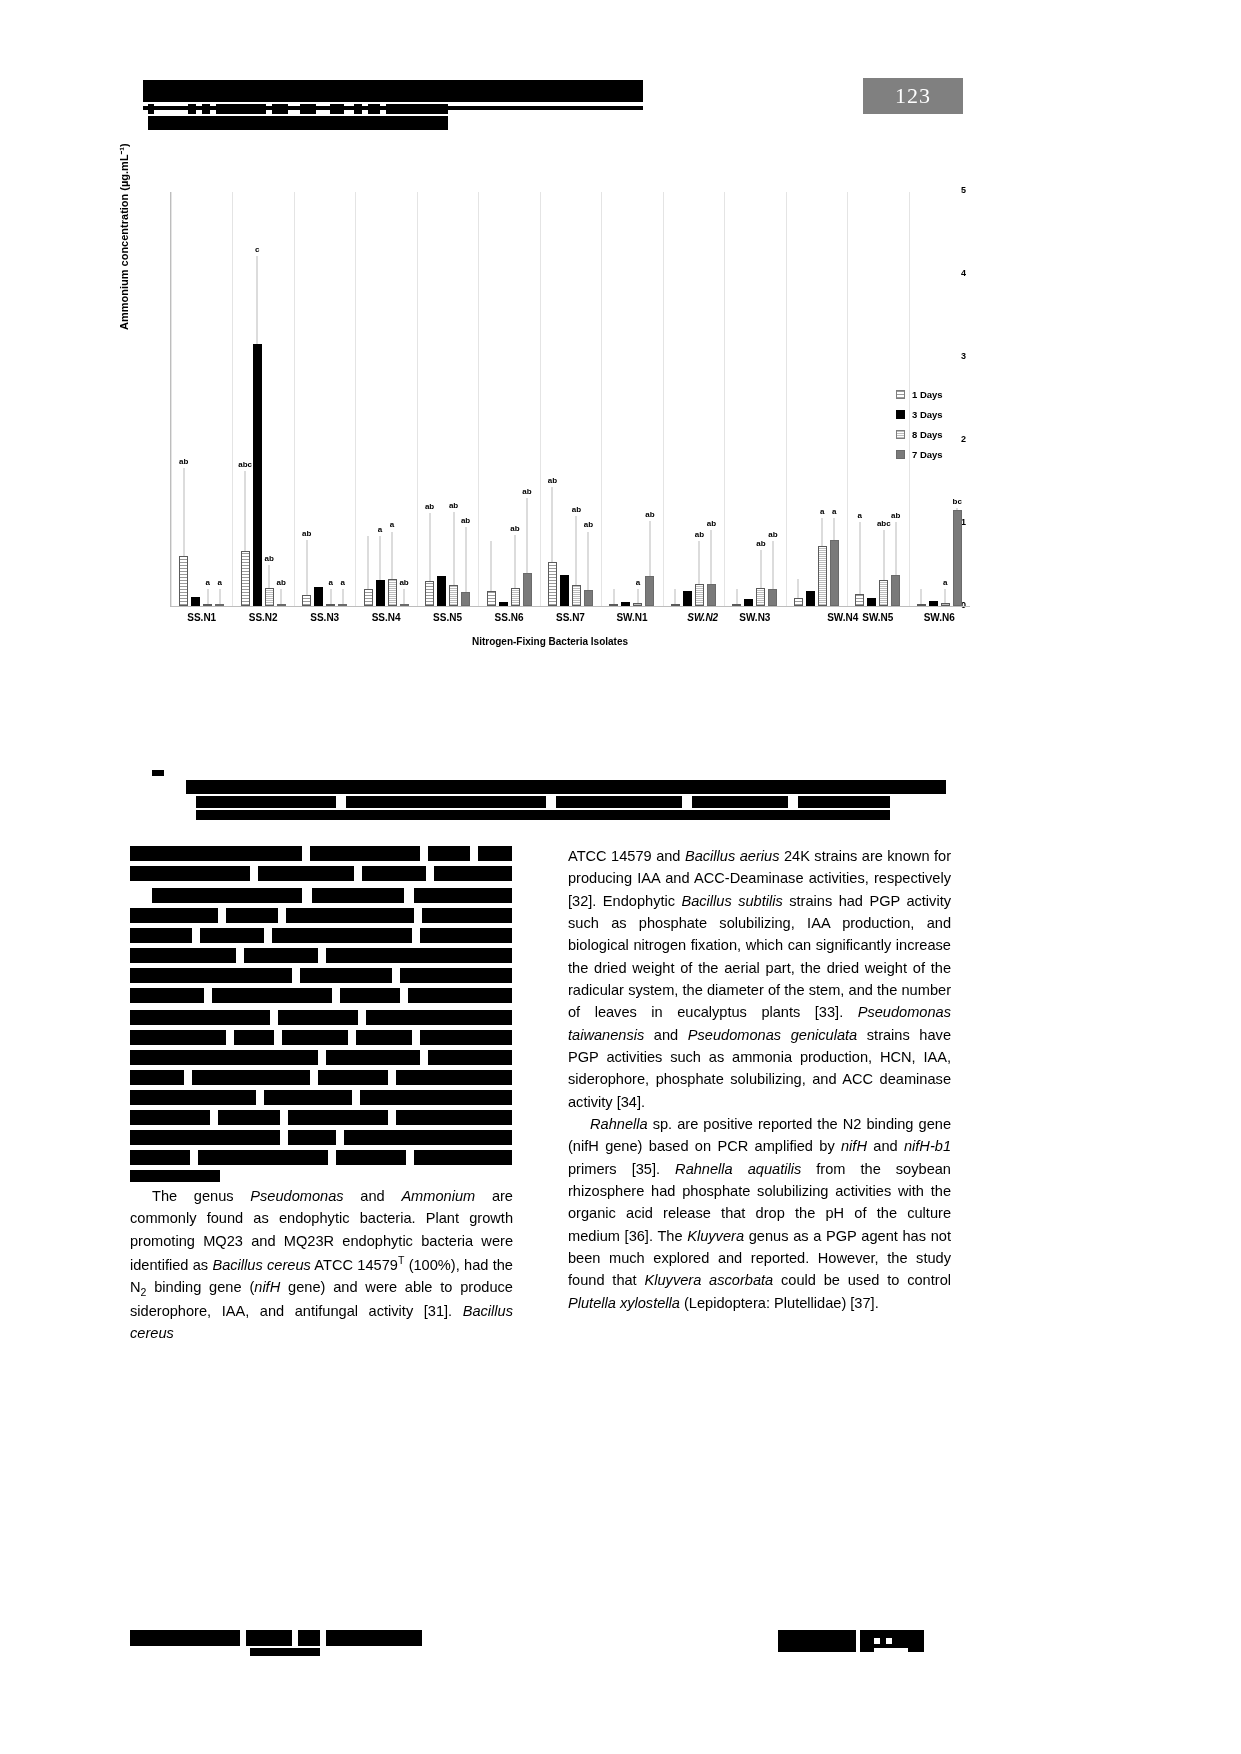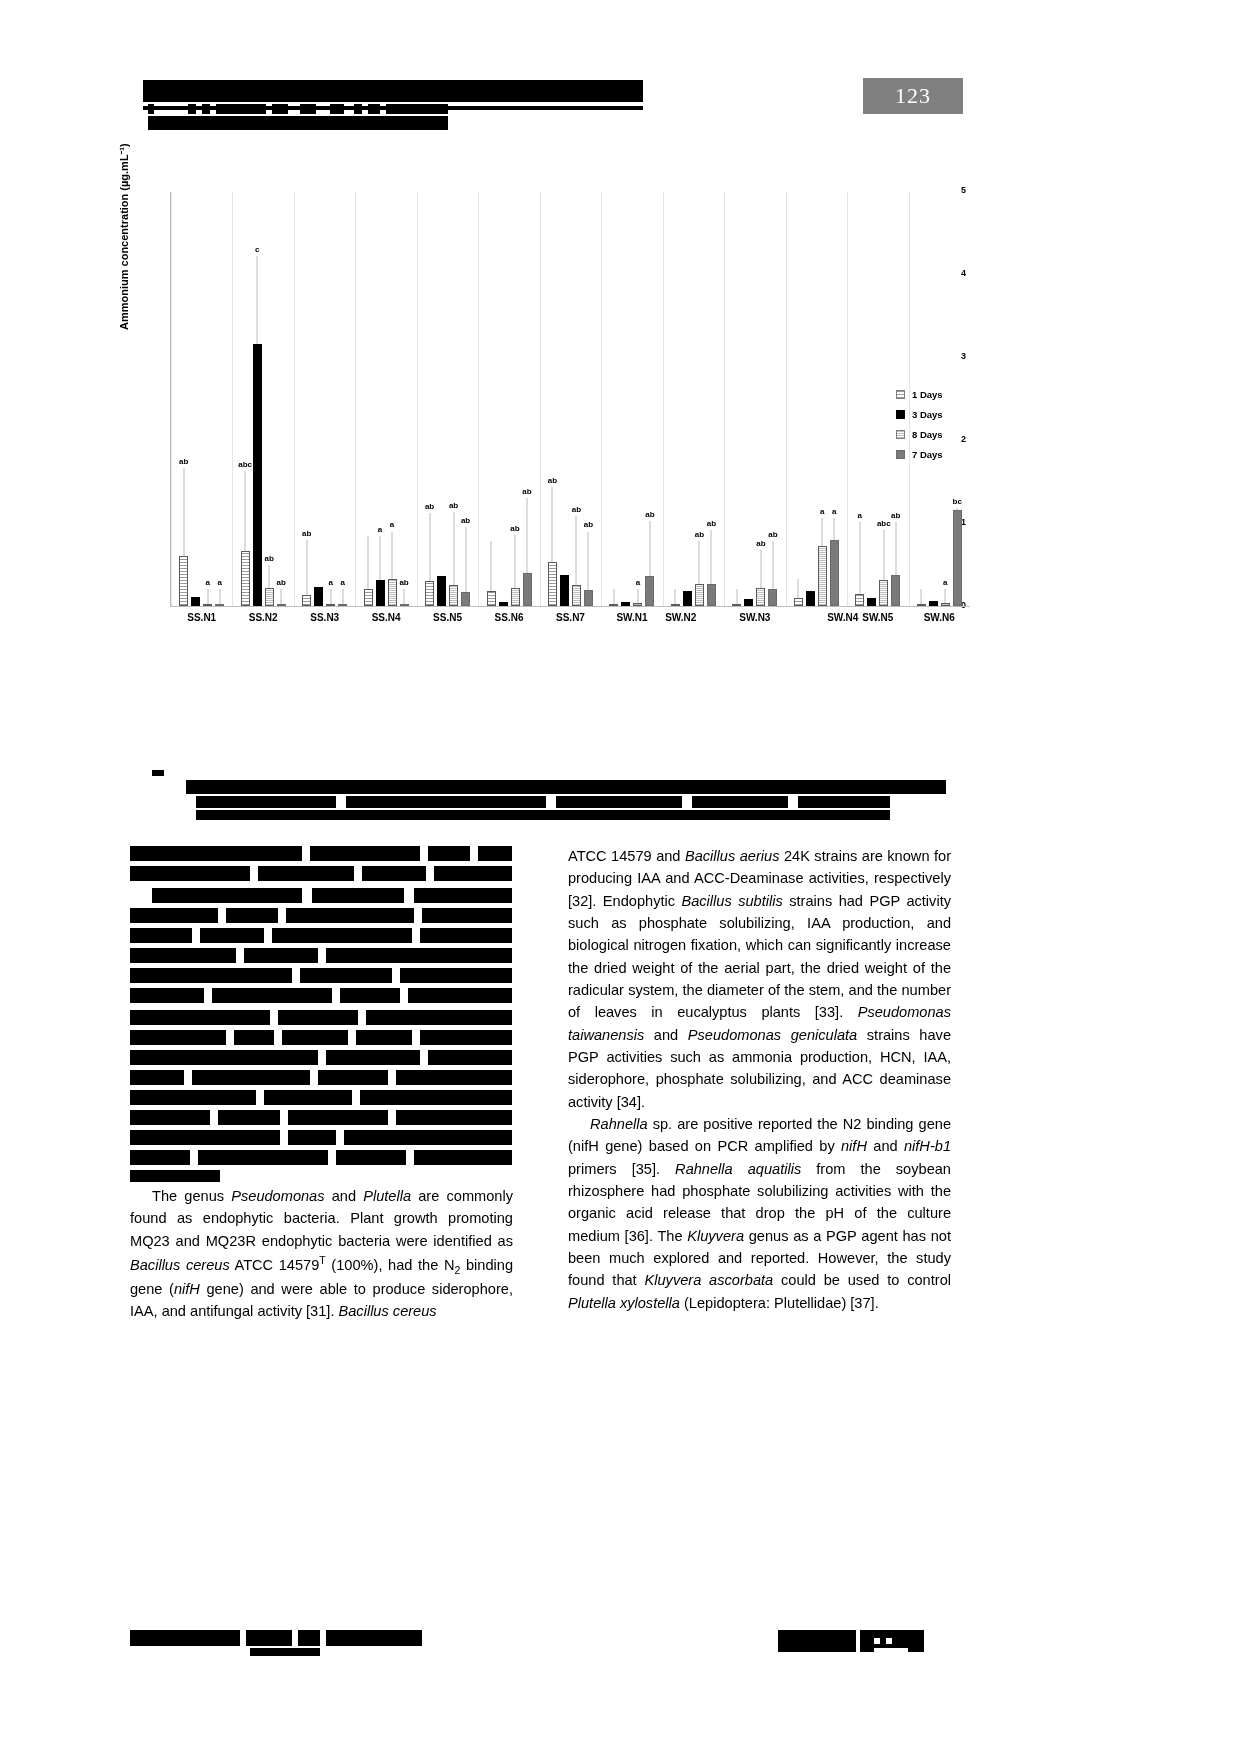--- a/index.html
+++ b/index.html
@@ -429,26 +429,27 @@
 
       <div id="xticks">
           <div class="xtick" style="left: 41px; width: 61.4615px;">SS.N1</div>
           <div class="xtick" style="left: 102.462px; width: 61.4615px;">SS.N2</div>
           <div class="xtick" style="left: 164px; width: 61.4615px;">SS.N3</div>
           <div class="xtick" style="left: 225.385px; width: 61.4615px;">SS.N4</div>
           <div class="xtick" style="left: 286.846px; width: 61.4615px;">SS.N5</div>
           <div class="xtick" style="left: 348.308px; width: 61.4615px;">SS.N6</div>
           <div class="xtick" style="left: 409.769px; width: 61.4615px;">SS.N7</div>
           <div class="xtick" style="left: 471.231px; width: 61.4615px;">SW.N1</div>
-          <div class="xtick" style="left: 520px; width: 61.4615px;">SW.N2</div>
+          <div class="xtick" style="left: 542px; width: 61.4615px; font-style: italic;">SW.N2</div>
           <div class="xtick" style="left: 594.154px; width: 61.4615px;">SW.N3</div>
           <div class="xtick" style="left: 682px; width: 61.4615px;">SW.N4</div>
           <div class="xtick" style="left: 717.077px; width: 61.4615px;">SW.N5</div>
           <div class="xtick" style="left: 778.538px; width: 61.4615px;">SW.N6</div>
         </div>
+      <div class="xtitle">Nitrogen-Fixing Bacteria Isolates</div>
 
       <div class="legend" id="legend">
           <div class="row">
             <span class="sw pat-1"></span>
             <span class="lb">1 Days</span>
           </div>
           <div class="row">
             <span class="sw pat-3"></span>
             <span class="lb">3 Days</span>
           </div>
@@ -548,21 +549,21 @@
 
     <div class="rline" style="left:130px;top:1150px;width:60px;height:15px;"></div>
     <div class="rline" style="left:198px;top:1150px;width:130px;height:15px;"></div>
     <div class="rline" style="left:336px;top:1150px;width:70px;height:15px;"></div>
     <div class="rline" style="left:414px;top:1150px;width:98px;height:15px;"></div>
 
     <div class="rline" style="left:130px;top:1170px;width:90px;height:12px;"></div>
   </div>
 
   <div class="col col-left">
-    <p>The genus <i>Pseudomonas</i> and <i>Plutella</i> are commonly found as endophytic bacteria. Plant growth promoting MQ23 and MQ23R endophytic bacteria were identified as <i>Bacillus cereus</i> ATCC 14579<sup>T</sup> (100%), had the N<sub>2</sub> binding gene (<i>nifH</i> gene) and were able to produce siderophore, IAA, and antifungal activity [31]. <i>Bacillus cereus</i></p>
+    <p>The genus <i>Pseudomonas</i> and <i>Ammonium</i> are commonly found as endophytic bacteria. Plant growth promoting MQ23 and MQ23R endophytic bacteria were identified as <i>Bacillus cereus</i> ATCC 14579<sup>T</sup> (100%), had the N<sub>2</sub> binding gene (<i>nifH</i> gene) and were able to produce siderophore, IAA, and antifungal activity [31]. <i>Bacillus cereus</i></p>
   </div>
 
   <div class="col col-right">
     <p class="noind">ATCC 14579 and <i>Bacillus aerius</i> 24K strains are known for producing IAA and ACC-Deaminase activities, respectively [32]. Endophytic <i>Bacillus subtilis</i> strains had PGP activity such as phosphate solubilizing, IAA production, and biological nitrogen fixation, which can significantly increase the dried weight of the aerial part, the dried weight of the radicular system, the diameter of the stem, and the number of leaves in eucalyptus plants [33]. <i>Pseudomonas taiwanensis</i> and <i>Pseudomonas geniculata</i> strains have PGP activities such as ammonia production, HCN, IAA, siderophore, phosphate solubilizing, and ACC deaminase activity [34].</p>
     <p><i>Rahnella</i> sp. are positive reported the N2 binding gene (nifH gene) based on PCR amplified by <i>nifH</i> and <i>nifH-b1</i> primers [35]. <i>Rahnella aquatilis</i> from the soybean rhizosphere had phosphate solubilizing activities with the organic acid release that drop the pH of the culture medium [36]. The <i>Kluyvera</i> genus as a PGP agent has not been much explored and reported. However, the study found that <i>Kluyvera ascorbata</i> could be used to control <i>Plutella xylostella</i> (Lepidoptera: Plutellidae) [37].</p>
   </div>
 
   <div>
     <div class="redact" style="left:130px;top:1630px;width:110px;height:16px;"></div>
     <div class="redact" style="left:246px;top:1630px;width:46px;height:16px;"></div>

